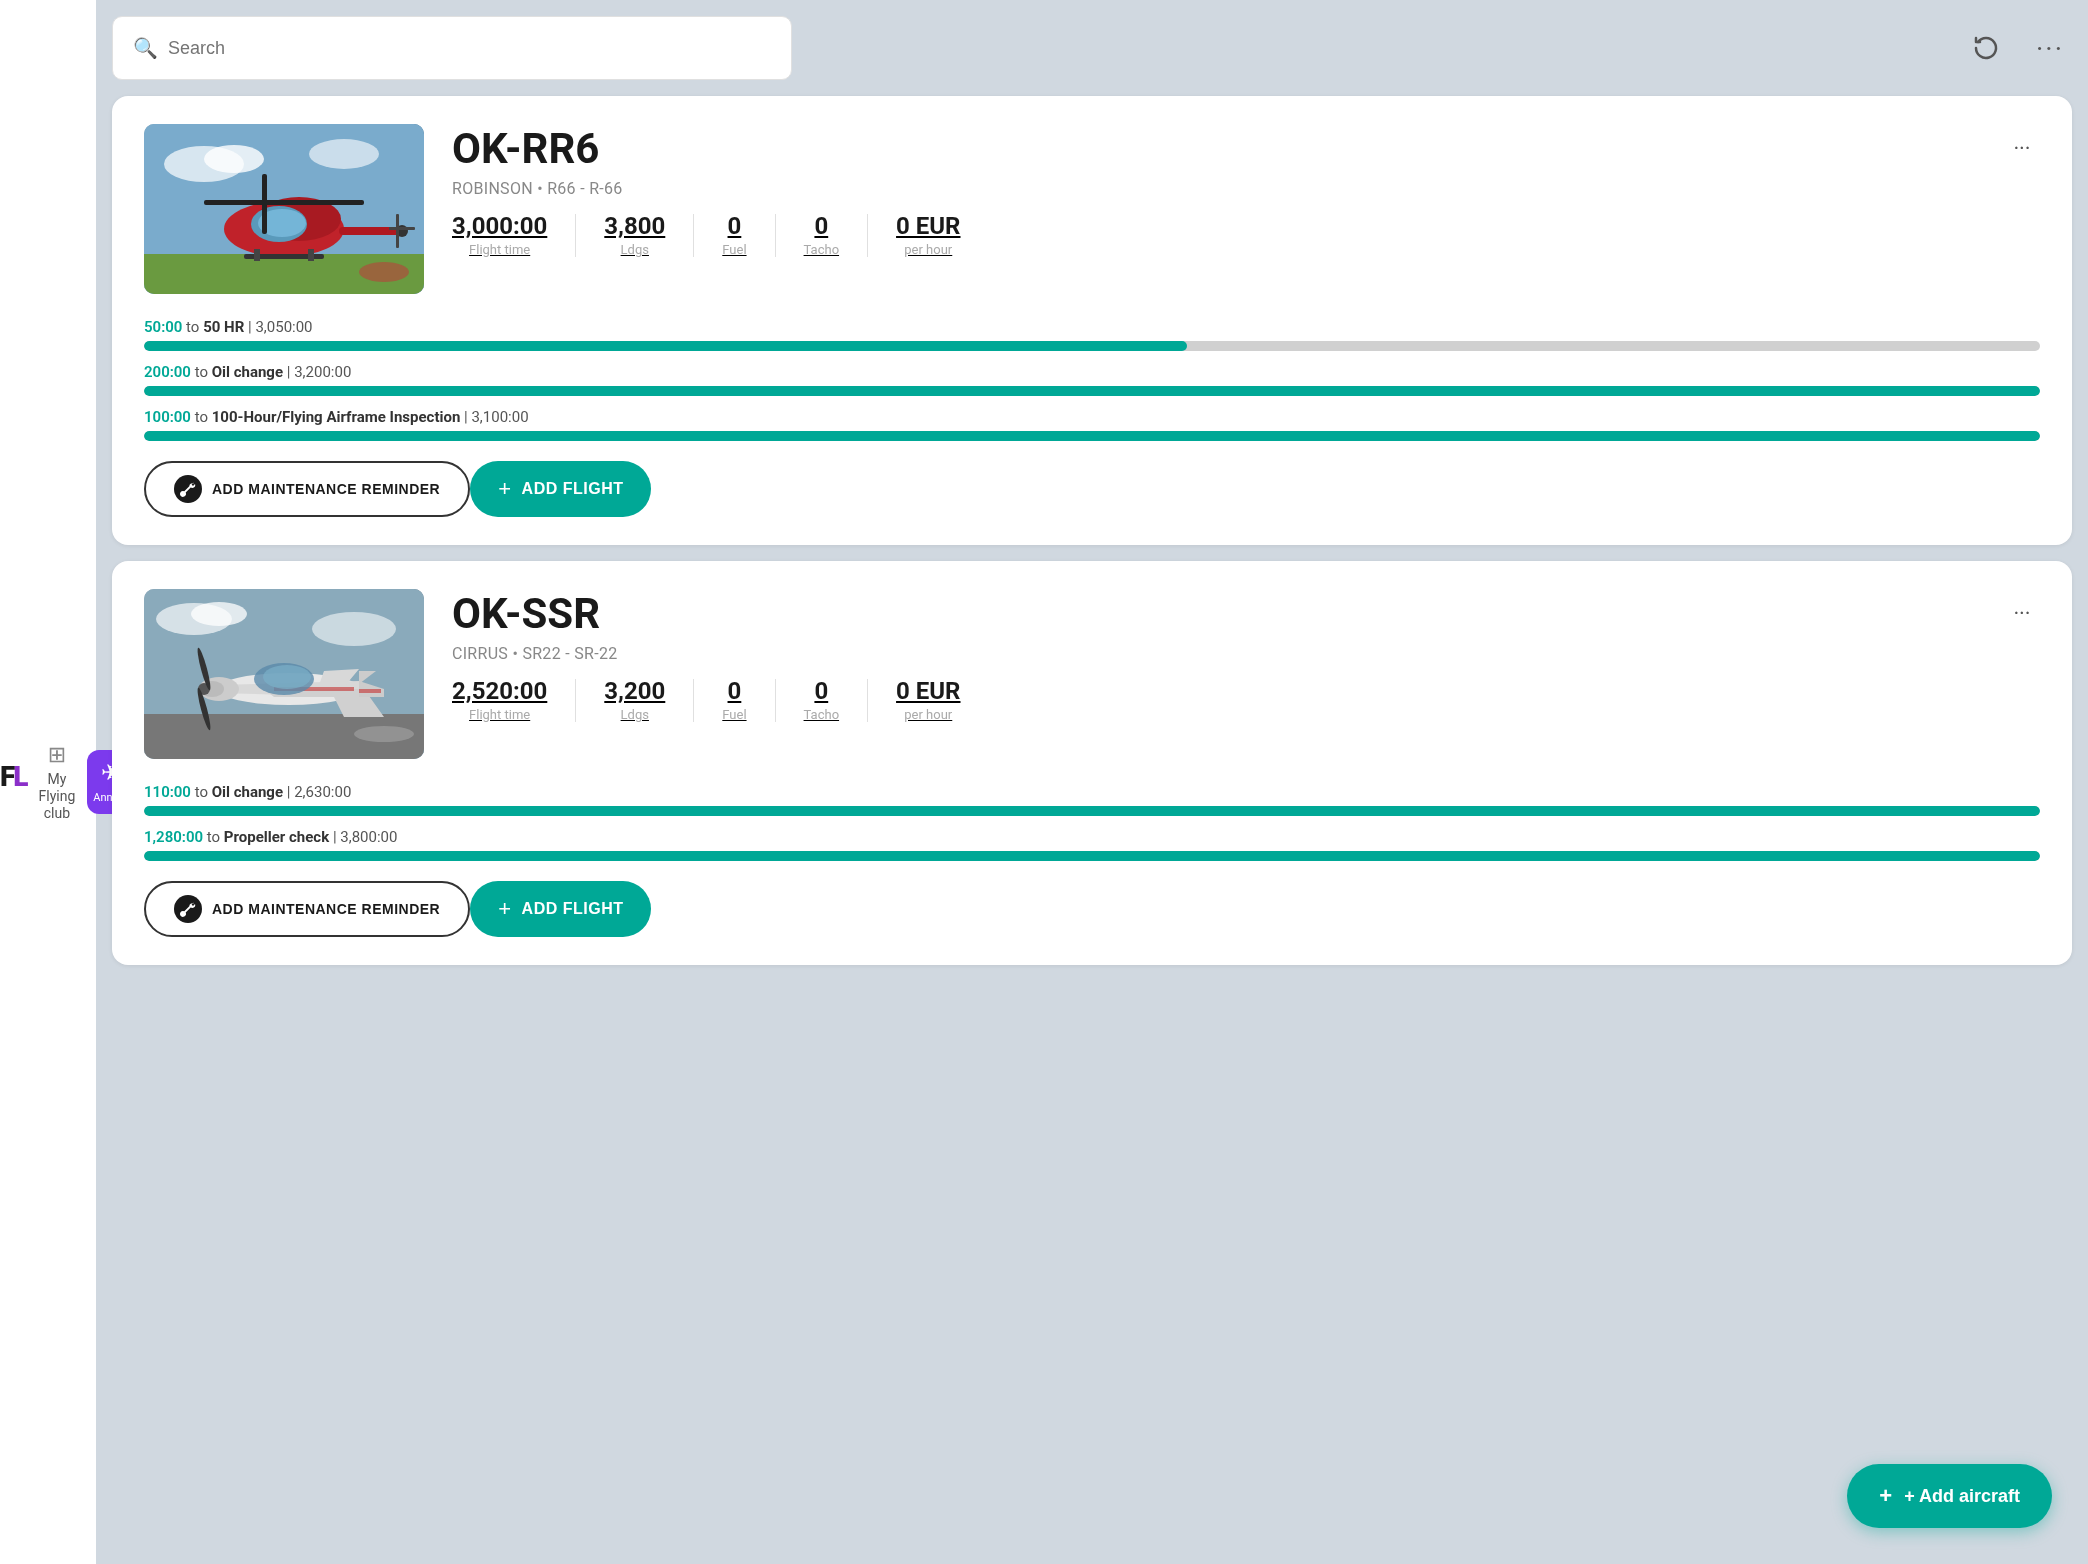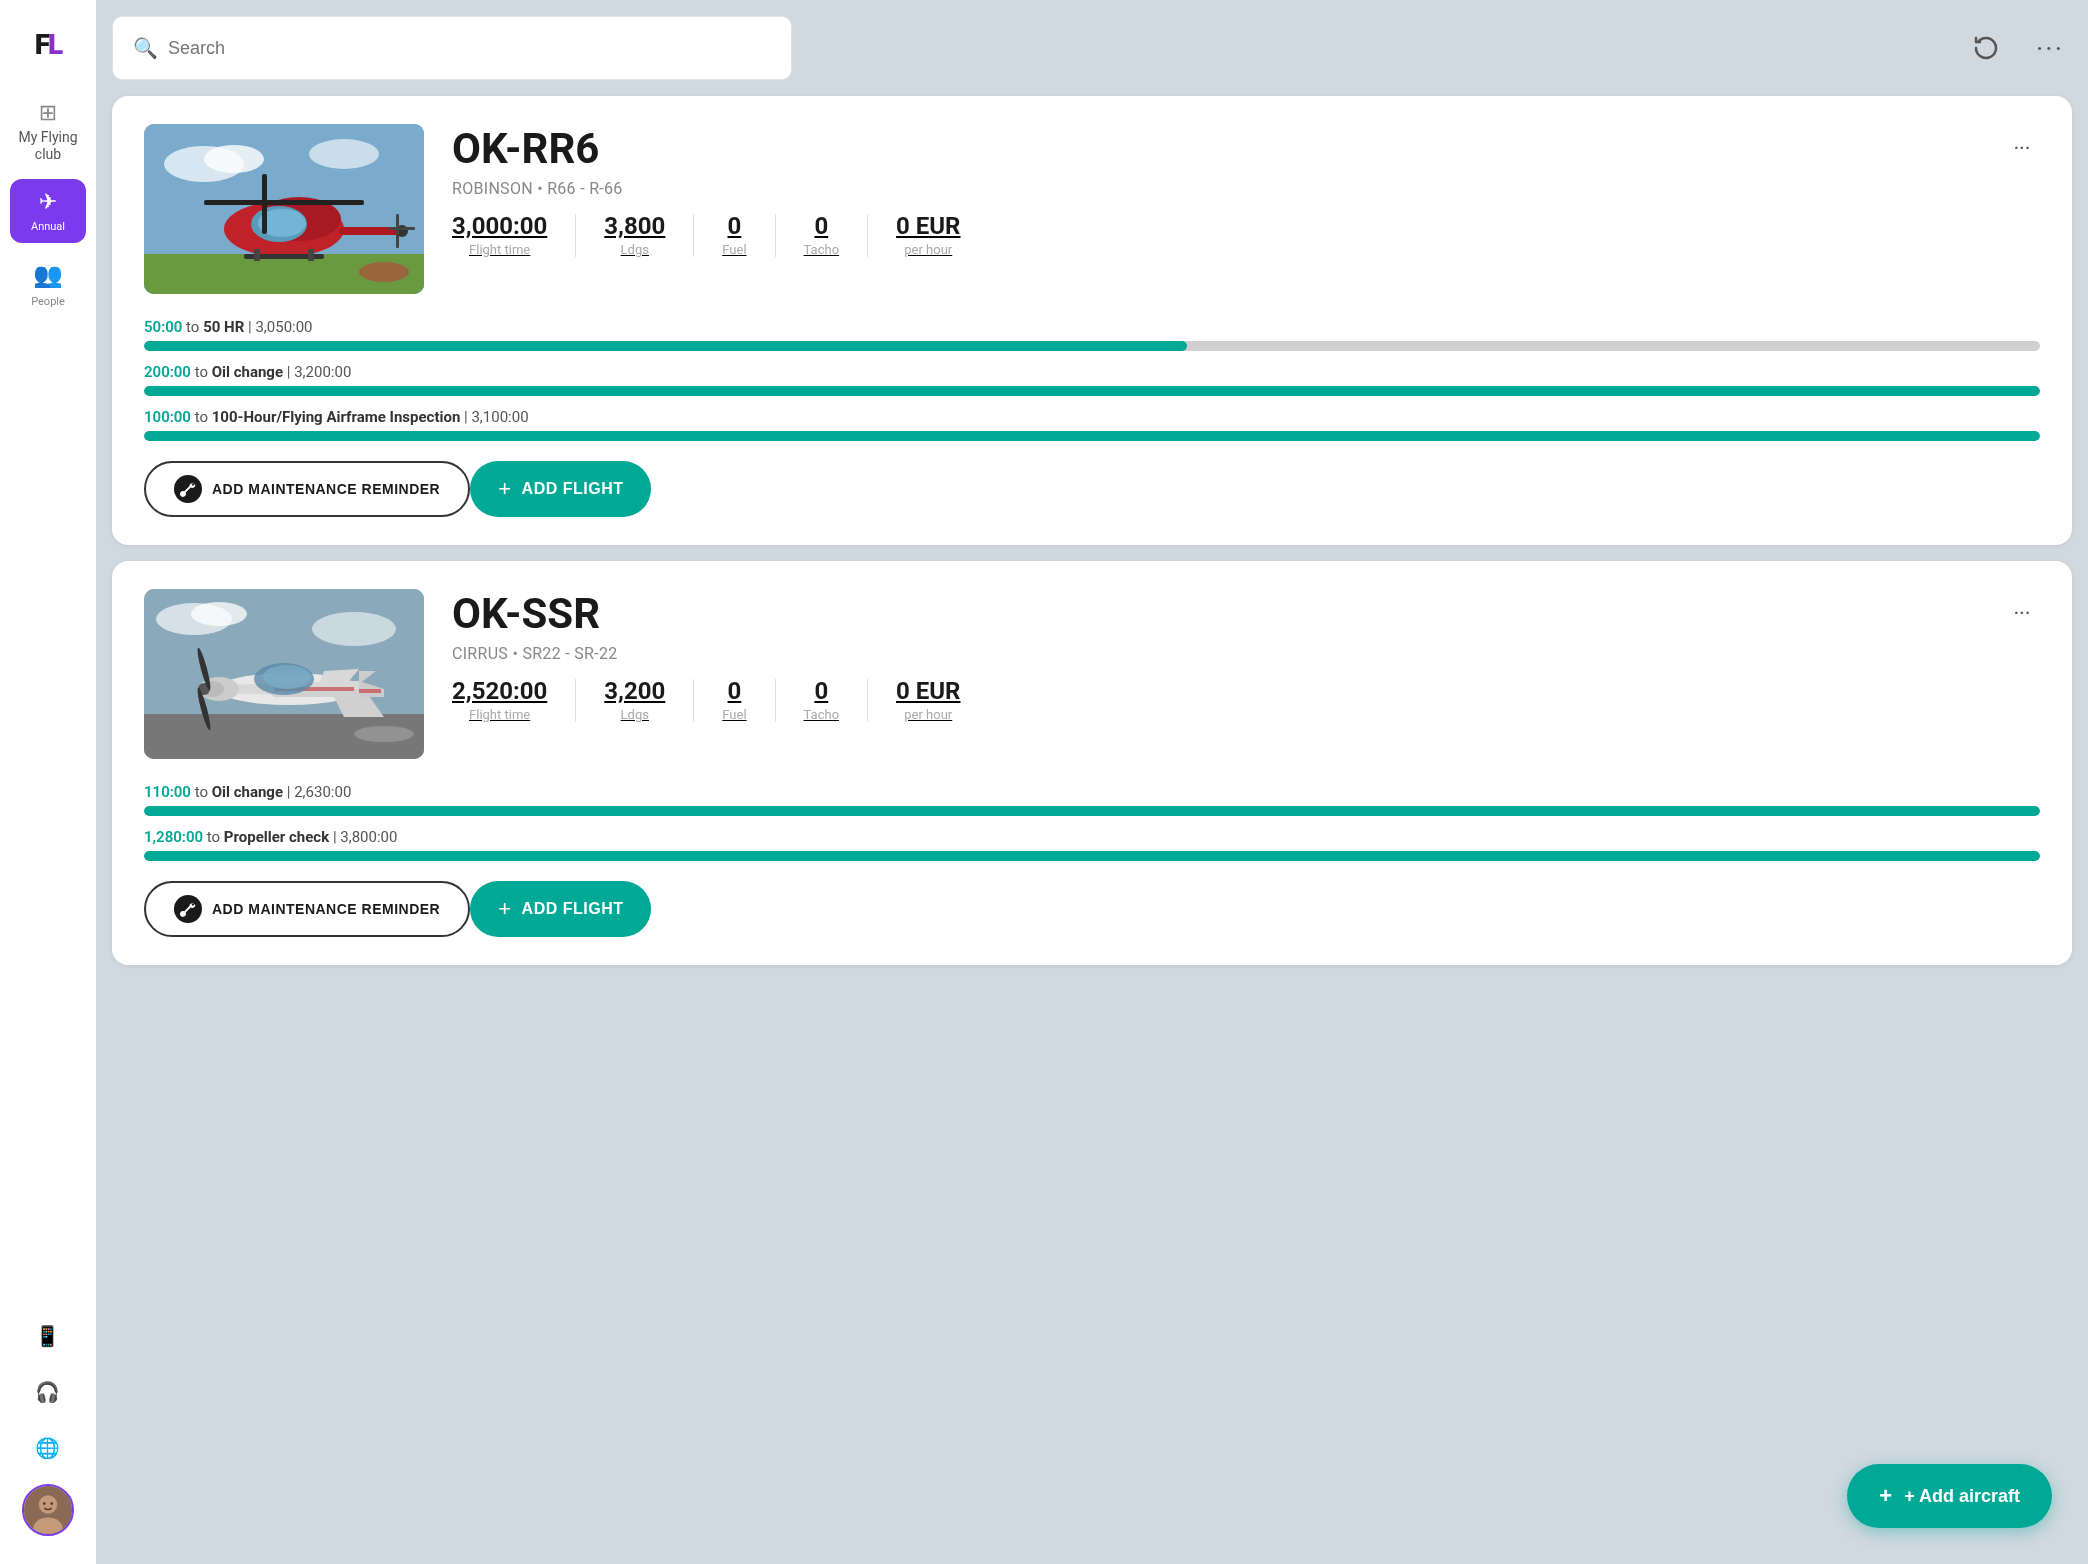--- a/index.html
+++ b/index.html
@@ -10,21 +10,21 @@
       width: 2088px;
       height: 1564px;
       overflow: hidden;
     }
 
     
     .sidebar {
       width: 96px;
       background: #fff;
       display: flex;
-      flex-direction: column;
+      flex-direction: row;
       align-items: center;
       padding: 16px 0;
       gap: 8px;
       flex-shrink: 0;
       height: 100%;
     }
 
     .sidebar-logo {
       width: 56px;
       height: 56px;

